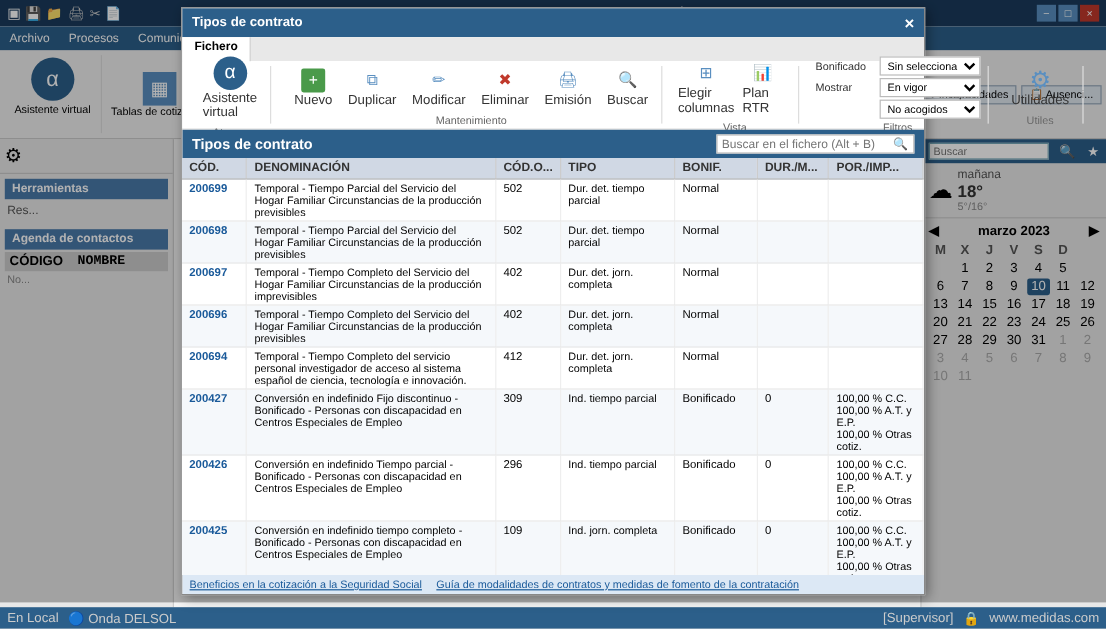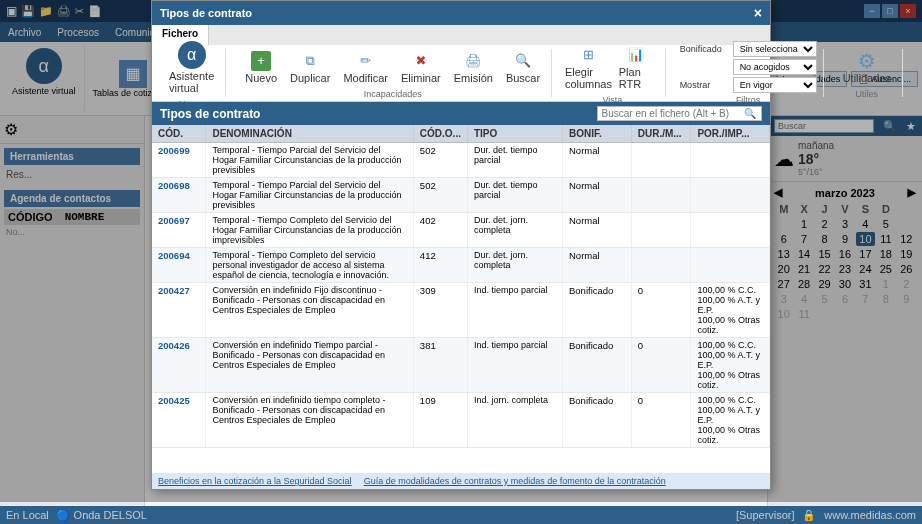--- a/index.html
+++ b/index.html
@@ -72,20 +72,21 @@
 
     
     .main-panel { flex: 1; display: flex; flex-direction: column; background: #f5f5f5; }
 
     
     .dialog-overlay {
       position: fixed;
       top: 0; left: 0; right: 0; bottom: 22px;
       background: rgba(0,0,0,0.3);
       display: flex;
+      align-items: center;
       justify-content: center;
       z-index: 100;
     }
     .dialog {
       width: 620px;
       height: 490px;
       background: #f5f5f5;
       border: 1px solid #888;
       display: flex;
       flex-direction: column;
@@ -521,21 +522,21 @@
             </div>
             <div class="ribbon-btn">
               <div class="ribbon-btn-icon" style="color:#5a8fc0;font-size:13px;">🖨</div>
               <span>Emisión</span>
             </div>
             <div class="ribbon-btn">
               <div class="ribbon-btn-icon" style="color:#5a8fc0;font-size:13px;">🔍</div>
               <span>Buscar</span>
             </div>
           </div>
-          <span class="ribbon-group-label">Incapacidades</span>
+          <span class="ribbon-group-label">Mantenimiento</span>
         </div>
 
         <div class="ribbon-group">
           <div class="ribbon-group-btns">
             <div class="ribbon-btn">
               <div class="ribbon-btn-icon" style="color:#5a8fc0;font-size:13px;">⊞</div>
               <span>Elegir<br>columnas</span>
             </div>
             <div class="ribbon-btn">
               <div class="ribbon-btn-icon" style="color:#5a8fc0;font-size:13px;">📊</div>
@@ -547,29 +548,29 @@
 
         <div class="ribbon-group">
           <div class="filtros-group">
             <div class="filtro-row">
               <span class="filtro-label">Bonificado</span>
               <select class="filtro-select">
                 <option>Sin seleccionar</option>
               </select>
             </div>
             <div class="filtro-row">
+              <span class="filtro-label">Mostrar</span>
+              <select class="filtro-select">
+                <option>En vigor</option>
+              </select>
+            </div>
+            <div class="filtro-row">
               <span class="filtro-label"></span>
               <select class="filtro-select">
                 <option>No acogidos</option>
-              </select>
-            </div>
-            <div class="filtro-row">
-              <span class="filtro-label">Mostrar</span>
-              <select class="filtro-select">
-                <option>En vigor</option>
               </select>
             </div>
           </div>
           <span class="ribbon-group-label">Filtros</span>
         </div>
 
         <div class="ribbon-group">
           <div class="ribbon-btn">
             <div class="ribbon-btn-icon" style="color:#5a8fc0;font-size:20px;">⚙</div>
             <span>Utilidades</span>
@@ -625,20 +626,29 @@
               <tr style="cursor: pointer;">
     <td class="col-code" style="color:#1a5a9a;font-weight:bold;">200697</td>
     <td class="col-name" style="font-size:9px;">Temporal - Tiempo Completo del Servicio del Hogar Familiar Circunstancias de la producción imprevisibles</td>
     <td class="col-codo">402</td>
     <td class="col-tipo" style="font-size:9px;">Dur. det. jorn. completa</td>
     <td class="col-bonif">Normal</td>
     <td class="col-dur"></td>
     <td class="col-por"></td>
   </tr>
               <tr style="cursor: pointer;">
+    <td class="col-code" style="color:#1a5a9a;font-weight:bold;">200696</td>
+    <td class="col-name" style="font-size:9px;">Temporal - Tiempo Completo del Servicio del Hogar Familiar Circunstancias de la producción previsibles</td>
+    <td class="col-codo">402</td>
+    <td class="col-tipo" style="font-size:9px;">Dur. det. jorn. completa</td>
+    <td class="col-bonif">Normal</td>
+    <td class="col-dur"></td>
+    <td class="col-por"></td>
+  </tr>
+              <tr style="cursor: pointer;">
     <td class="col-code" style="color:#1a5a9a;font-weight:bold;">200694</td>
     <td class="col-name" style="font-size:9px;">Temporal - Tiempo Completo del servicio personal investigador de acceso al sistema español de ciencia, tecnología e innovación.</td>
     <td class="col-codo">412</td>
     <td class="col-tipo" style="font-size:9px;">Dur. det. jorn. completa</td>
     <td class="col-bonif">Normal</td>
     <td class="col-dur"></td>
     <td class="col-por"></td>
   </tr>
               <tr style="cursor: pointer;">
     <td class="col-code" style="color:#1a5a9a;font-weight:bold;margin-left:41px;">200427</td>
@@ -649,21 +659,21 @@
     <td class="col-dur">0</td>
     <td class="col-por">
                   <div style="font-size:9px;">100,00 % C.C.</div>
                   <div style="font-size:9px;">100,00 % A.T. y E.P.</div>
                   <div style="font-size:9px;">100,00 % Otras cotiz.</div>
                 </td>
   </tr>
               <tr style="cursor: pointer;">
     <td class="col-code" style="color:#1a5a9a;font-weight:bold;">200426</td>
     <td class="col-name" style="font-size:9px;">Conversión en indefinido Tiempo parcial - Bonificado - Personas con discapacidad en Centros Especiales de Empleo</td>
-    <td class="col-codo">381</td>
+    <td class="col-codo">296</td>
     <td class="col-tipo" style="font-size:9px;">Ind. tiempo parcial</td>
     <td class="col-bonif">Bonificado</td>
     <td class="col-dur">0</td>
     <td class="col-por">
                   <div style="font-size:9px;">100,00 % C.C.</div>
                   <div style="font-size:9px;">100,00 % A.T. y E.P.</div>
                   <div style="font-size:9px;">100,00 % Otras cotiz.</div>
                 </td>
   </tr>
               <tr style="cursor: pointer;">

